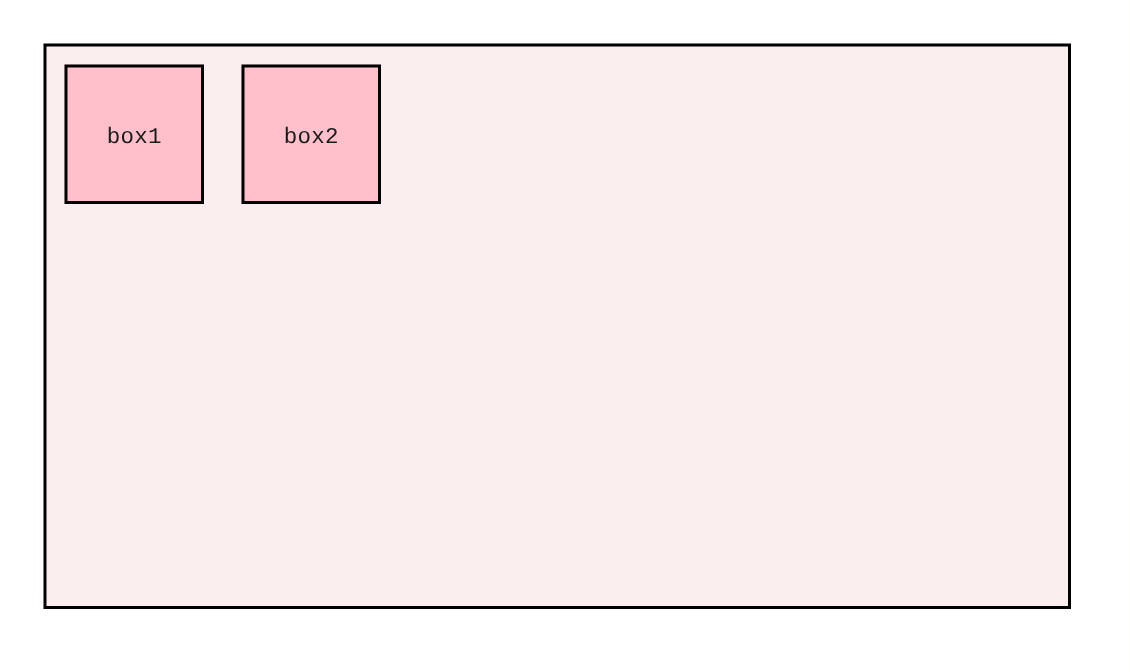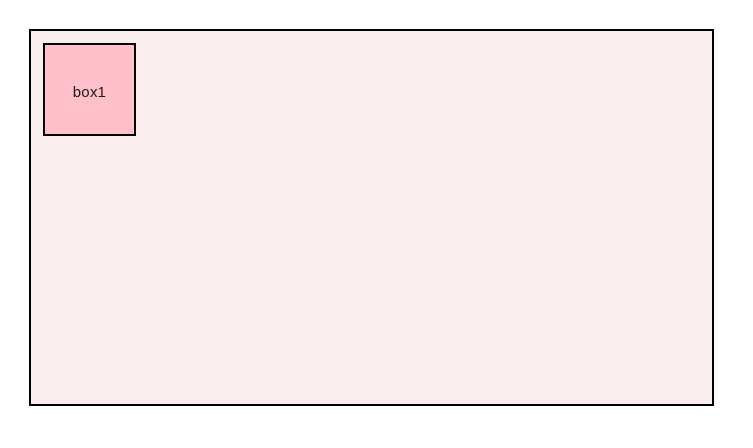--- a/index.html
+++ b/index.html
@@ -34,35 +34,38 @@
   .flex-box {
     box-sizing: border-box;
     width: 93px;
     height: 93px;
     background: #ffc0cb;
     border: 2px solid #000000;
     display: flex;
     align-items: center;
     justify-content: center;
     color: #1a1a1a;
-    font-family: Liberation Sans, sans-serif;
+    font-family: Liberation Mono, monospace;
     font-size: 15px;
     line-height: 1;
     letter-spacing: 0.2px;
   }
 
   .box-label {
     display: block;
     transform: translateY(2px);
   }
 </style>
 </head>
 <body>
 
 <div id="flex-container">
 
   <div class="flex-box">
     <span class="box-label">box1</span>
   </div>
 
+  <div class="flex-box">
+    <span class="box-label">box2</span>
+  </div>
 
 
 </div>
 
 </body></html>

